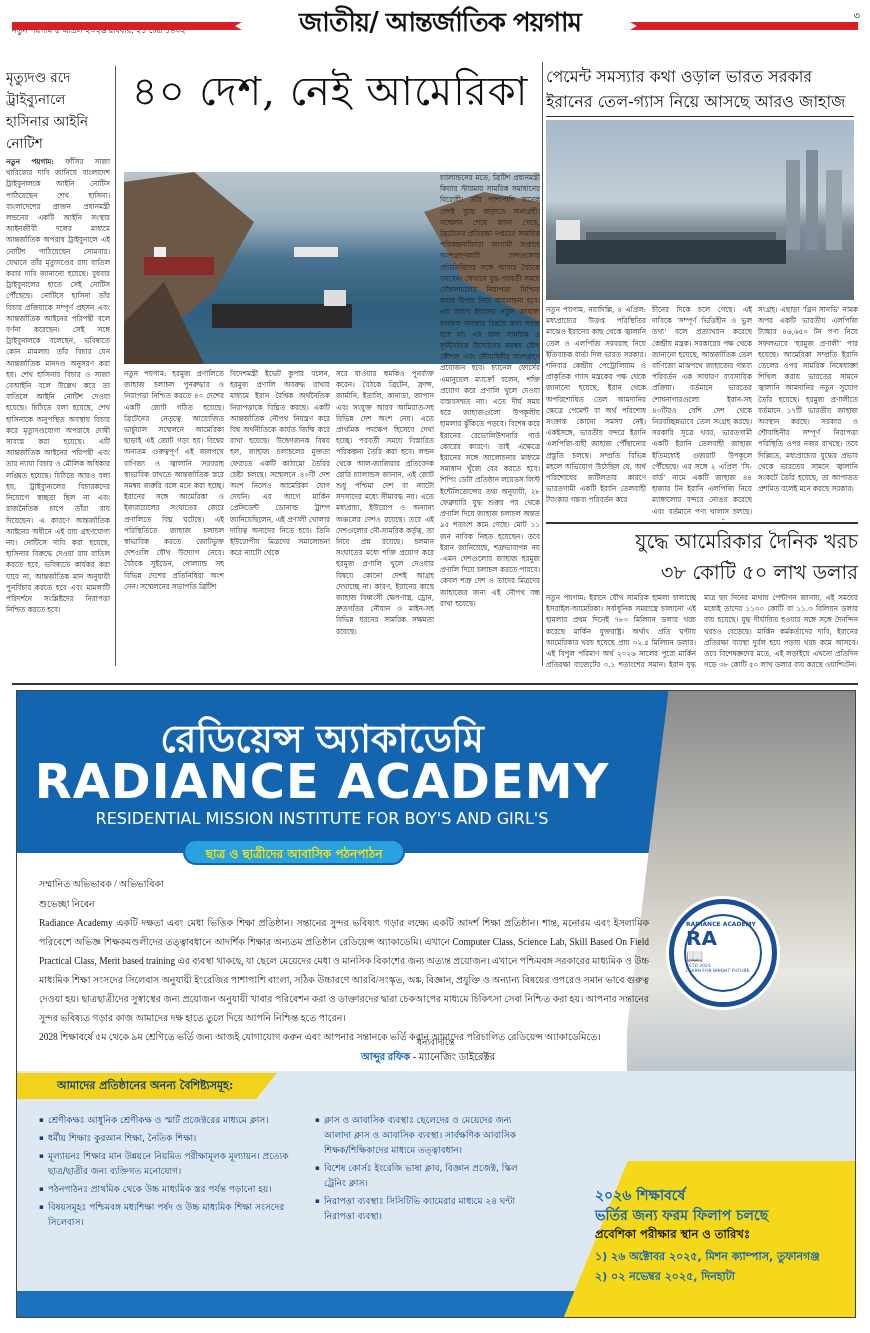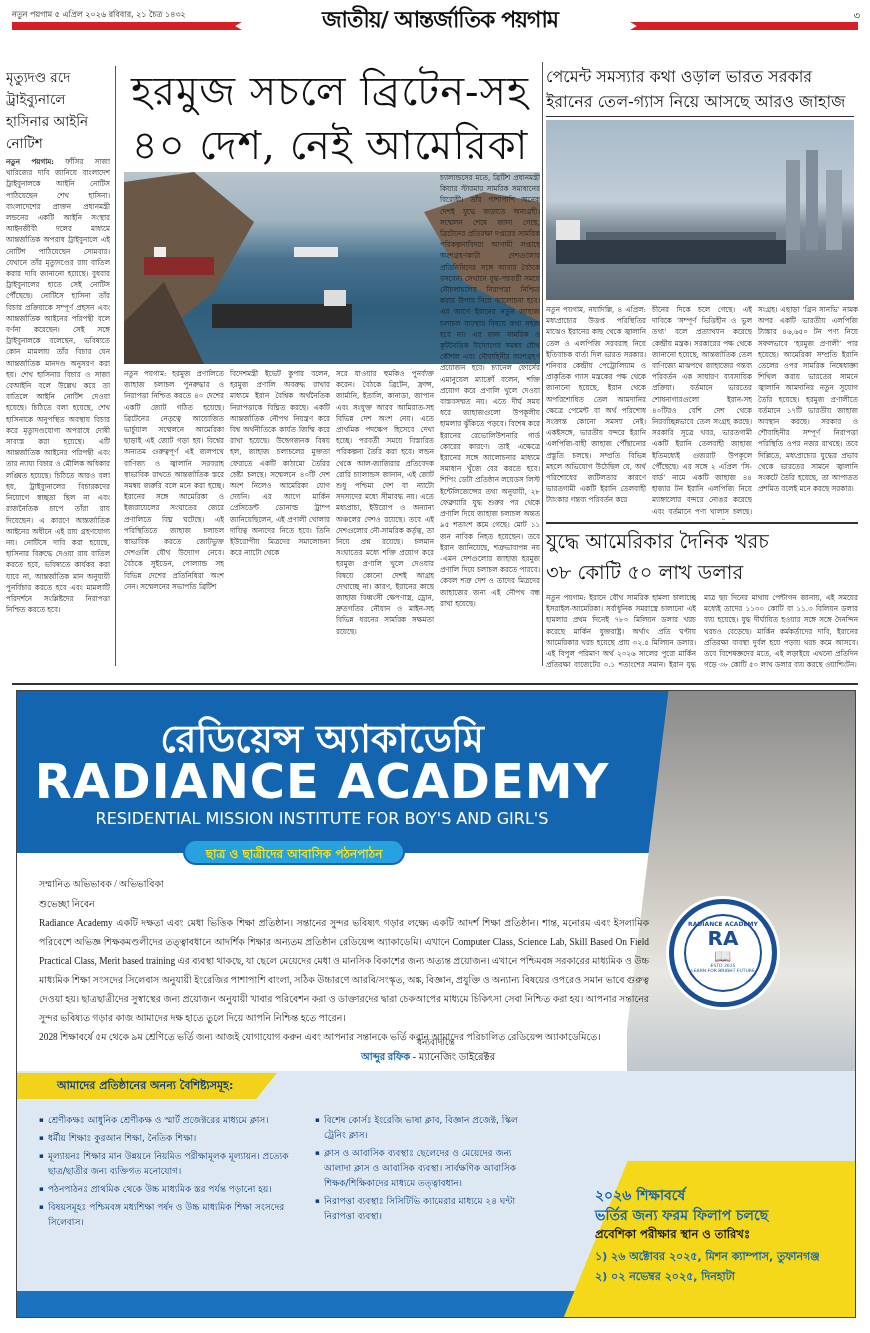--- a/index.html
+++ b/index.html
@@ -1,33 +1,33 @@
 <!DOCTYPE html>
 <html><head>
 <meta charset="utf-8">
 <style>
 *{box-sizing:border-box;margin:0;padding:0}
 body{width:870px;height:1333px;background:#fff;font-family:"DejaVu Serif",serif;color:#111;position:relative;overflow:hidden}
 .abs{position:absolute}
 
-.dateline{left:12px;top:8px;font-size:8px;color:#222;font-family:"DejaVu Sans",sans-serif}
+.dateline{left:12px;top:24px;font-size:8px;color:#222;font-family:"DejaVu Sans",sans-serif}
 .pagenum{right:10px;top:8px;font-size:10px;font-family:"DejaVu Sans",sans-serif}
 .redbar{height:8px;background:#d71f26;top:22px}
 .redbar.l{left:12px;width:230px;clip-path:polygon(0 0,100% 0,97% 50%,100% 100%,0 100%)}
 .redbar.r{left:630px;width:228px;clip-path:polygon(0 0,100% 0,100% 100%,0 100%,3% 50%)}
-.section-title{left:260px;top:2px;width:360px;text-align:center;font-size:22px;font-weight:bold;font-family:"DejaVu Sans",sans-serif;letter-spacing:-1px}
+.section-title{left:260px;top:2px;width:360px;text-align:center;font-size:26px;font-weight:bold;font-family:"DejaVu Sans",sans-serif;letter-spacing:-1px}
 .rule{background:#333;height:1px}
 
 .col{font-size:7.2px;line-height:11.2px;text-align:justify;color:#222;overflow:hidden}
 .col b{font-weight:bold}
 .vline{width:1px;background:#555}
 .headline-left{left:6px;top:66px;width:104px;text-align:left;font-size:13.5px;line-height:22px;font-family:"DejaVu Sans",sans-serif}
 .big-headline{left:120px;top:64px;width:420px;text-align:center;font-size:40px;line-height:54px;font-family:"DejaVu Serif",serif;letter-spacing:1px}
 .rh1{left:546px;top:64px;width:312px;font-size:16px;line-height:25px;font-family:"DejaVu Sans",sans-serif;text-align:left}
-.rh2{left:546px;top:526px;width:312px;font-size:19.5px;line-height:31px;text-align:left;font-family:"DejaVu Sans",sans-serif}
+.rh2{left:546px;top:526px;width:312px;font-size:19.5px;line-height:31px;text-align:right;font-family:"DejaVu Sans",sans-serif}
 
 .photo1{left:124px;top:172px;width:416px;height:192px;background:linear-gradient(180deg,#b8c4cc 0%,#9fb4c0 25%,#4a7390 45%,#2f5f7c 70%,#3a6a86 100%);overflow:hidden}
 .photo2{left:546px;top:120px;width:308px;height:180px;background:linear-gradient(180deg,#a7bac8 0%,#c1cdd6 45%,#7f8e98 60%,#5b6a74 100%);overflow:hidden}
 
 .ad{left:16px;top:690px;width:840px;height:628px;border:1px solid #444;overflow:hidden;background:#fff}
 .ad-top{left:0;top:0;width:840px;height:162px;background:#1465b0}
 .ad-bn{left:0;top:18px;width:610px;text-align:center;color:#fff;font-size:38px;font-weight:bold;font-family:"DejaVu Sans",sans-serif}
 .ad-en{left:0;top:62px;width:610px;text-align:center;color:#fff;font-size:48px;font-weight:bold;font-family:"DejaVu Sans",sans-serif;letter-spacing:1px}
 .ad-sub{left:0;top:118px;width:610px;text-align:center;color:#fff;font-size:16px;font-family:"DejaVu Sans",sans-serif}
 .pill{left:166px;top:148px;width:222px;height:26px;border-radius:13px;background:#27a1e0;color:#f5e21a;font-size:12px;font-weight:bold;text-align:center;line-height:26px;font-family:"DejaVu Sans",sans-serif;border:2px solid #1465b0}
@@ -40,40 +40,39 @@
 .feat-list{font-size:9px;line-height:15px;color:#0d3f7a;font-family:"DejaVu Sans",sans-serif;list-style:none}
 .feat-list li{margin-bottom:3px;padding-left:9px;position:relative}
 .feat-list li:before{content:"▪";position:absolute;left:0;font-size:7px}
 .bottom-strip{left:0;top:600px;width:840px;height:28px;background:#1b73bf}
 .yellow{left:546px;top:470px;width:294px;height:158px;background:#f5d81a;clip-path:polygon(22% 0,100% 0,100% 100%,0 100%)}
 .yl1{left:578px;top:494px;font-size:14px;font-weight:bold;color:#1465b0;font-family:"DejaVu Sans",sans-serif;line-height:20px}
 .yl2{left:578px;top:535px;font-size:11.5px;font-weight:bold;color:#111;font-family:"DejaVu Sans",sans-serif}
 .yl3{left:578px;top:556px;font-size:11px;font-weight:bold;color:#1465b0;font-family:"DejaVu Sans",sans-serif;line-height:20px}
 .ad-photo{left:610px;top:0;width:230px;height:470px;background:linear-gradient(180deg,#8a8a8a,#c9c6bf 40%,#e9e7e1 60%,#9ab 100%);clip-path:polygon(18% 0,100% 0,100% 100%,0 100%,0 72%)}
 .logo{left:652px;top:208px;width:108px;height:108px;border-radius:50%;background:#fff;border:5px solid #1a4f95;box-shadow:0 0 0 3px #fff}
-.logo-inner{position:absolute;left:10px;top:10px;width:78px;height:78px;border-radius:50%;border:2px solid #1a4f95;text-align:center;font-family:"DejaVu Sans",sans-serif;color:#1a4f95}
+.logo-inner{position:absolute;left:10px;top:10px;width:78px;height:78px;border-radius:50%;border:2px solid #1a4f95;text-align:left;font-family:"DejaVu Sans",sans-serif;color:#1a4f95}
 </style>
 </head>
 <body>
 
 <div class="abs dateline">নতুন পয়গাম ৫ এপ্রিল ২০২৬ রবিবার, ২১ চৈত্র ১৪৩২</div>
 <div class="abs redbar l"></div>
 <div class="abs section-title">জাতীয়/ আন্তর্জাতিক পয়গাম</div>
 <div class="abs redbar r"></div>
 <div class="abs pagenum">৩</div>
 
 <div class="abs headline-left">মৃত্যুদণ্ড রদে ট্রাইব্যুনালে হাসিনার আইনি নোটিশ</div>
 <div class="abs col" style="left:6px;top:156px;width:104px;height:510px">
   <b>নতুন পয়গাম:</b>
   <span>ফাঁসির সাজা খারিজের দাবি জানিয়ে বাংলাদেশ ট্রাইবুনালকে আইনি নোটিস পাঠিয়েছেন শেখ হাসিনা। বাংলাদেশের প্রাক্তন প্রধানমন্ত্রী লন্ডনের একটি আইনি সংস্থার আইনজীবী দলের মাধ্যমে আন্তর্জাতিক অপরাধ ট্রাইবুনালে এই নোটিশ পাঠিয়েছেন সোমবার। যেখানে তাঁর মৃত্যুদণ্ডের রায় বাতিল করার দাবি জানানো হয়েছে। বুধবার ট্রাইবুনালের হাতে সেই নোটিস পৌঁছেছে। নোটিসে হাসিনা তাঁর বিচার প্রক্রিয়াকে সম্পূর্ণ প্রহসন এবং আন্তর্জাতিক আইনের পরিপন্থী বলে বর্ণনা করেছেন। সেই সঙ্গে ট্রাইবুনালকে বলেছেন, ভবিষ্যতে কোন মামলায় তাঁর বিচার যেন আন্তর্জাতিক মানদণ্ড অনুসরণ করা হয়। শেখ হাসিনার বিচার ও সাজা বেআইনি বলে উল্লেখ করে তা বাতিলে আইনি নোটিশ দেওয়া হয়েছে। চিঠিতে বলা হয়েছে, শেখ হাসিনাকে অনুপস্থিত অবস্থায় বিচার করে মৃত্যুদণ্ডযোগ্য অপরাধে দোষী সাব্যস্ত করা হয়েছে। এটি আন্তর্জাতিক আইনের পরিপন্থী এবং তার ন্যায্য বিচার ও মৌলিক অধিকার লঙ্ঘিত হয়েছে। চিঠিতে আরও বলা হয়, ট্রাইব্যুনালের বিচারকদের নিয়োগে স্বচ্ছতা ছিল না এবং রাজনৈতিক চাপে তাঁরা রায় দিয়েছেন। এ কারণে আন্তর্জাতিক আইনের অধীনে এই রায় গ্রহণযোগ্য নয়। নোটিসে দাবি করা হয়েছে, হাসিনার বিরুদ্ধে দেওয়া রায় বাতিল করতে হবে, ভবিষ্যতে কার্যকর করা যাবে না, আন্তর্জাতিক মান অনুযায়ী পুনর্বিচার করতে হবে এবং মামলাটি পরিদর্শনে সংশ্লিষ্টদের নিরাপত্তা নিশ্চিত করতে হবে।</span>
 </div>
 <div class="abs vline" style="left:115px;top:66px;height:600px"></div>
 
 <div class="abs big-headline">
-  <div>হরমুজ সচলে ব্রিটেন-সহ</div>
   <div>৪০ দেশ, নেই আমেরিকা</div>
 </div>
 <div class="abs photo1">
   <svg width="416" height="192">
     <polygon points="0,10 70,0 130,50 90,120 0,192" fill="#6b5847"></polygon>
     <polygon points="300,40 360,20 416,30 416,150 340,110" fill="#7a6350"></polygon>
     <polygon points="0,150 40,110 80,192 0,192" fill="#4d3f33"></polygon>
     <rect x="20" y="85" width="70" height="18" fill="#8b2a2a"></rect>
       <rect x="30" y="75" width="12" height="10" fill="#eee"></rect>
     <rect x="88" y="132" width="140" height="24" fill="#2b2b2b"></rect>
@@ -149,22 +148,22 @@
   <div class="abs feat-band"></div>
   <div class="abs feat-title">আমাদের প্রতিষ্ঠানের অনন্য বৈশিষ্ট্যসমূহ:</div>
   <ul class="abs feat-list" style="left:22px;top:422px;width:262px">
     <li>শ্রেণীকক্ষঃ আধুনিক শ্রেণীকক্ষ ও স্মার্ট প্রজেক্টরের মাধ্যমে ক্লাস।</li>
     <li>ধর্মীয় শিক্ষাঃ কুরআন শিক্ষা, নৈতিক শিক্ষা।</li>
     <li>মূল্যায়নঃ শিক্ষার মান উন্নয়নে নিয়মিত পরীক্ষামূলক মূল্যায়ন। প্রত্যেক ছাত্র/ছাত্রীর জন্য ব্যক্তিগত মনোযোগ।</li>
     <li>পঠনপাঠনঃ প্রাথমিক থেকে উচ্চ মাধ্যমিক স্তর পর্যন্ত পড়ানো হয়।</li>
     <li>বিষয়সমূহঃ পশ্চিমবঙ্গ মধ্যশিক্ষা পর্ষদ ও উচ্চ মাধ্যমিক শিক্ষা সংসদের সিলেবাস।</li>
   </ul>
   <ul class="abs feat-list" style="left:298px;top:422px;width:220px">
+    <li>ক্লাস ও আবাসিক ব্যবস্থাঃ ছেলেদের ও মেয়েদের জন্য আলাদা ক্লাস ও আবাসিক ব্যবস্থা। সার্বক্ষণিক আবাসিক শিক্ষক/শিক্ষিকাদের মাধ্যমে তত্ত্বাবধান।</li>
     <li>বিশেষ কোর্সঃ ইংরেজি ভাষা ক্লাব, বিজ্ঞান প্রজেক্ট, স্কিল ট্রেনিং ক্লাস।</li>
-    <li>ক্লাস ও আবাসিক ব্যবস্থাঃ ছেলেদের ও মেয়েদের জন্য আলাদা ক্লাস ও আবাসিক ব্যবস্থা। সার্বক্ষণিক আবাসিক শিক্ষক/শিক্ষিকাদের মাধ্যমে তত্ত্বাবধান।</li>
     <li>নিরাপত্তা ব্যবস্থাঃ সিসিটিভি ক্যামেরার মাধ্যমে ২৪ ঘন্টা নিরাপত্তা ব্যবস্থা।</li>
   </ul>
   <div class="abs bottom-strip"></div>
   <div class="abs yellow"></div>
   <div class="abs yl1">
     <div>২০২৬ শিক্ষাবর্ষে</div>
     <div>ভর্তির জন্য ফরম ফিলাপ চলছে</div>
   </div>
   <div class="abs yl2">প্রবেশিকা পরীক্ষার স্থান ও তারিখঃ</div>
   <div class="abs yl3">

